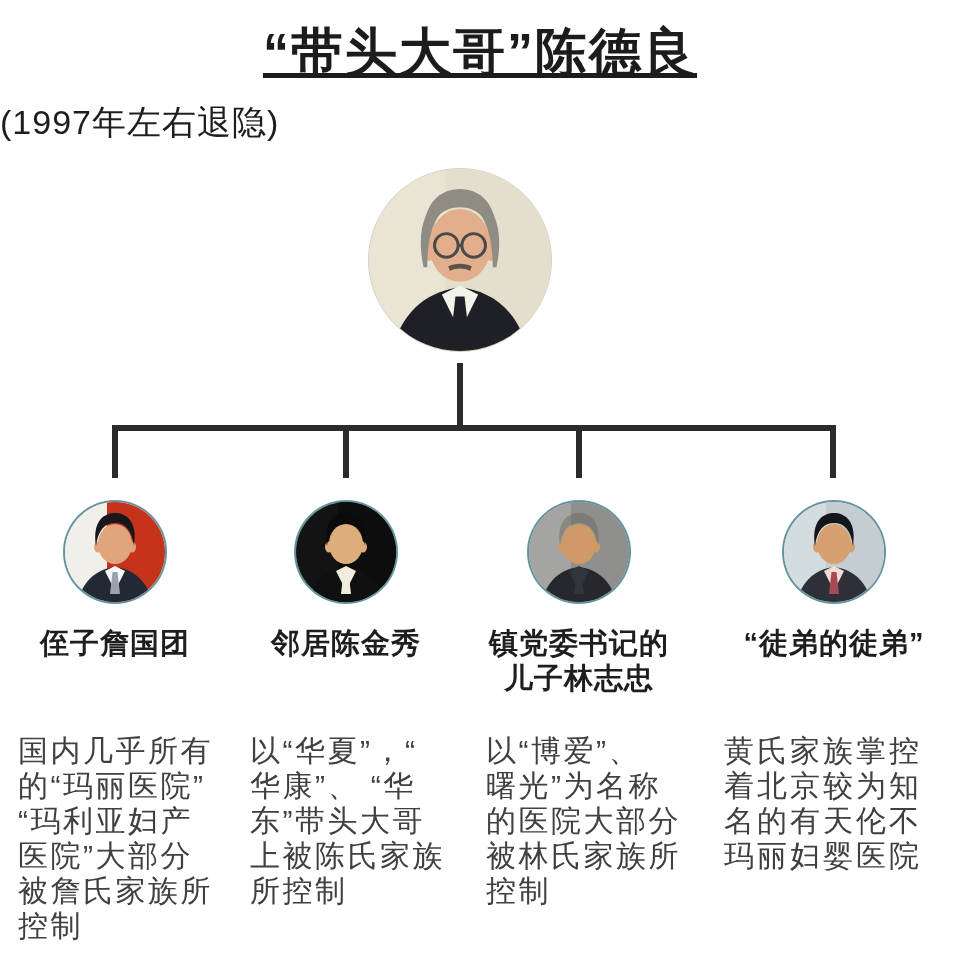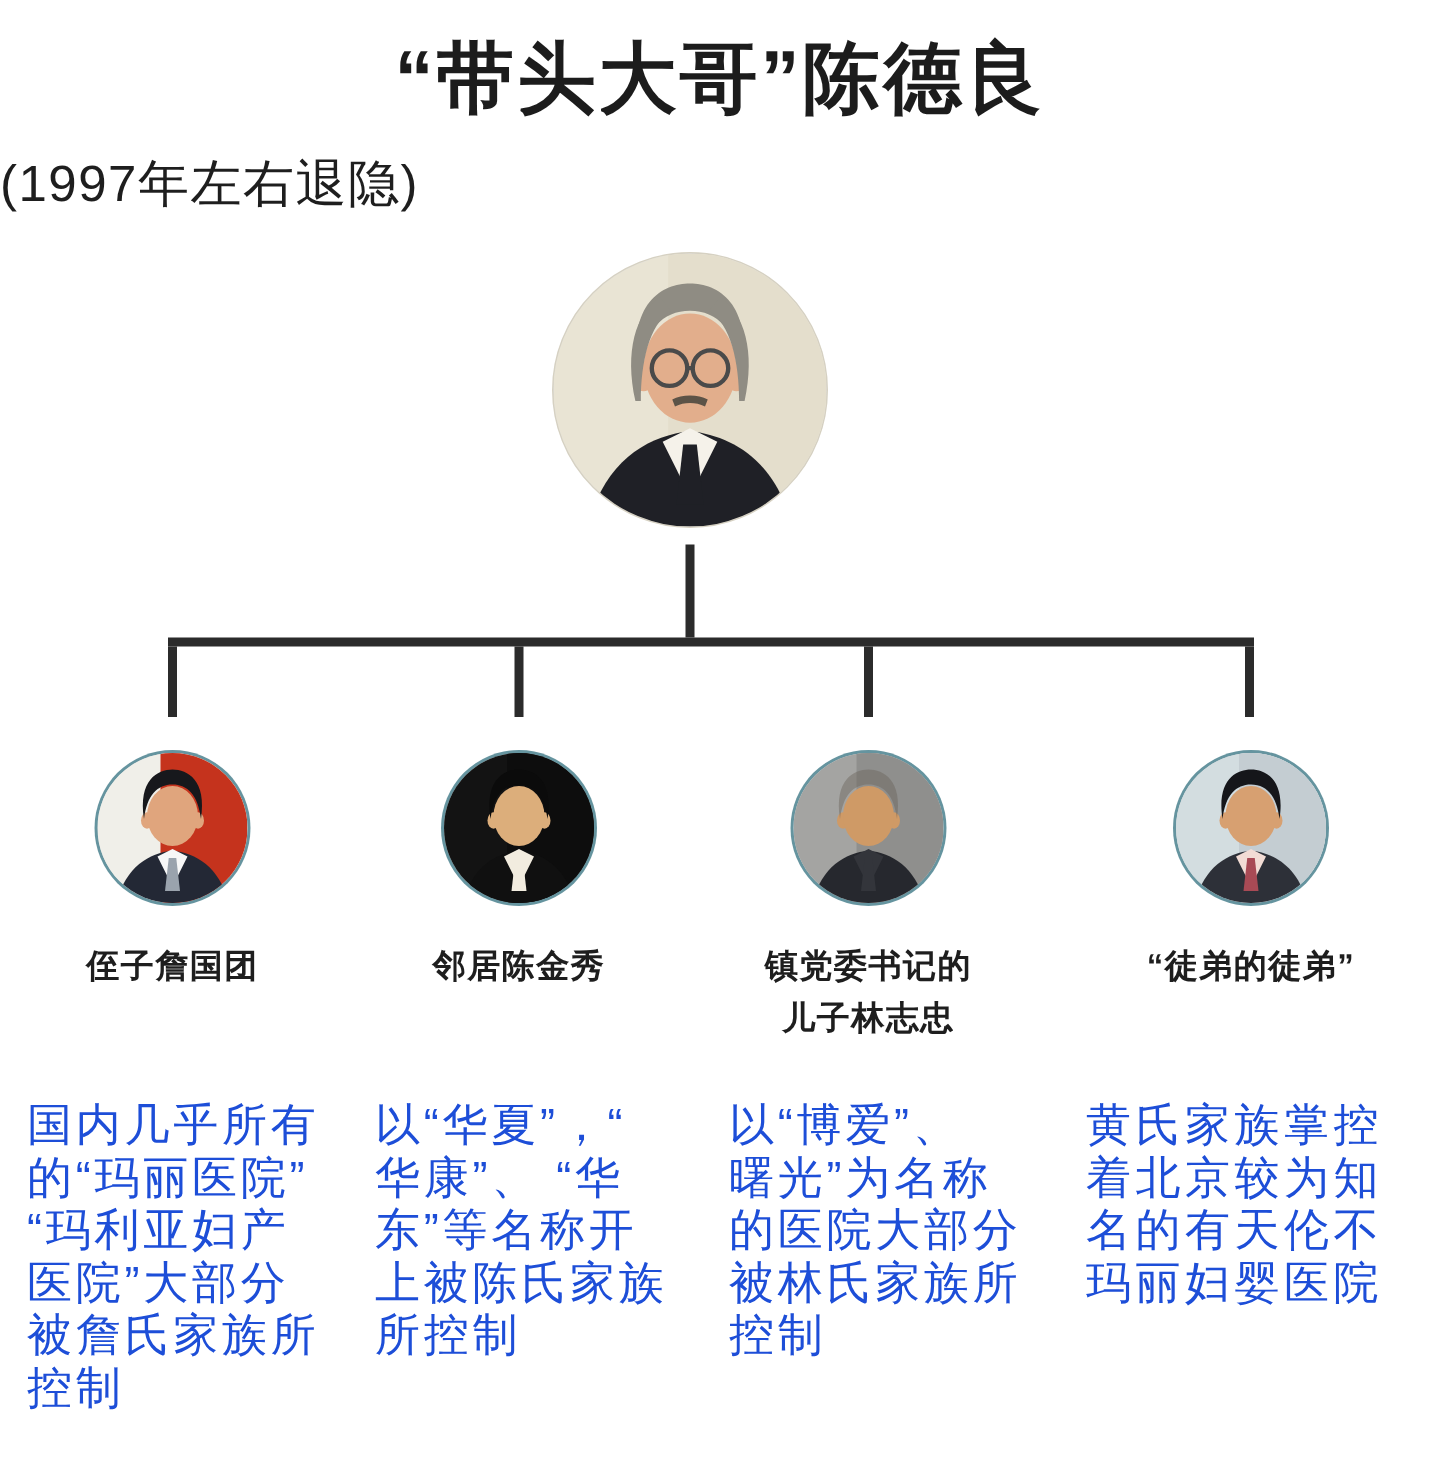--- a/index.html
+++ b/index.html
@@ -6,21 +6,21 @@
   html,body { width:960px; height:973px; }
   body {
     font-family:"Liberation Sans","DejaVu Sans",sans-serif;
     background:#ffffff; color:#222; overflow:hidden; position:relative;
   }
   .stage { position:absolute; left:0; top:0; width:960px; height:973px; }
 
   .title {
     position:absolute; left:0; top:18px; width:960px;
     text-align:center; font-size:52px; font-weight:900;
-    letter-spacing:2px; color:#1c1c1c;
+    letter-spacing:2px; color:#1c1c1c;text-decoration:underline;
   }
   .subtitle {
     position:absolute; left:0; top:100px; width:960px;
     text-align:left; font-size:34px; font-weight:400;
     letter-spacing:1px; color:#1e1e1e;
   }
 
   .avatar { border-radius:50%; overflow:hidden; background:#ddd; }
   .avatar svg { display:block; width:100%; height:100%; }
 
@@ -38,27 +38,27 @@
   .drop-2 { left:576px; } .drop-3 { left:830px; }
 
   
   .member { position:absolute; top:500px; }
   .member .avatar {
     width:104px; height:104px; margin:0 auto;
     border:2px solid rgba(80,135,148,.85);
   }
   .member-name {
     margin-top:22px; text-align:center;
-    font-size:22px; line-height:35px; font-weight:800;
+    font-size:29px; line-height:35px; font-weight:800;
     letter-spacing:1px; color:#1e1e1e; white-space:nowrap;
   }
   .member-desc {
     position:absolute; left:10px; right:0; top:233px;
     font-size:30px; line-height:35px; font-weight:400;
-    letter-spacing:2.5px; color:#1d4ed8; white-space:nowrap;
+    letter-spacing:2.5px; color:#404040; white-space:nowrap;
   }
   .m-0 { left:8px;   width:214px; }
   .m-1 { left:240px; width:212px; }
   .m-2 { left:476px; width:206px; }
   .m-3 { left:718px; width:232px; }
   .m-3 .member-desc { left:6px; letter-spacing:3px; }
 </style>
 </head>
 <body>
 
@@ -149,21 +149,21 @@
       <path d="M43.5,53.5 C47,51.5 53,51.5 56.5,53.5 L55.5,56 C52,54.3 48,54.3 44.5,56 Z" fill="#5c5347"></path>
     </g>
   </svg>
         </div>
     <div class="member-name">
           <div>邻居陈金秀</div>
         </div>
     <div class="member-desc">
           <div>以“华夏”，“</div>
           <div>华康”、 “华</div>
-          <div>东”等名称开</div>
+          <div>东”带头大哥</div>
           <div>上被陈氏家族</div>
           <div>所控制</div>
         </div>
   </div>
       <div class="member m-2">
     <div class="avatar">
           <svg viewBox="0 0 100 100" preserveAspectRatio="xMidYMid slice">
     <rect class="p-bg" x="0" y="0" width="100" height="100" fill="#a4a4a2"></rect>
     <rect class="p-bg2" x="42" y="0" width="58" height="100" fill="#8f8f8d"></rect>
     <path class="p-suit" d="M12,102 C18,76 34,67 50,65 C66,67 82,76 88,102 Z" fill="#26282e"></path>

